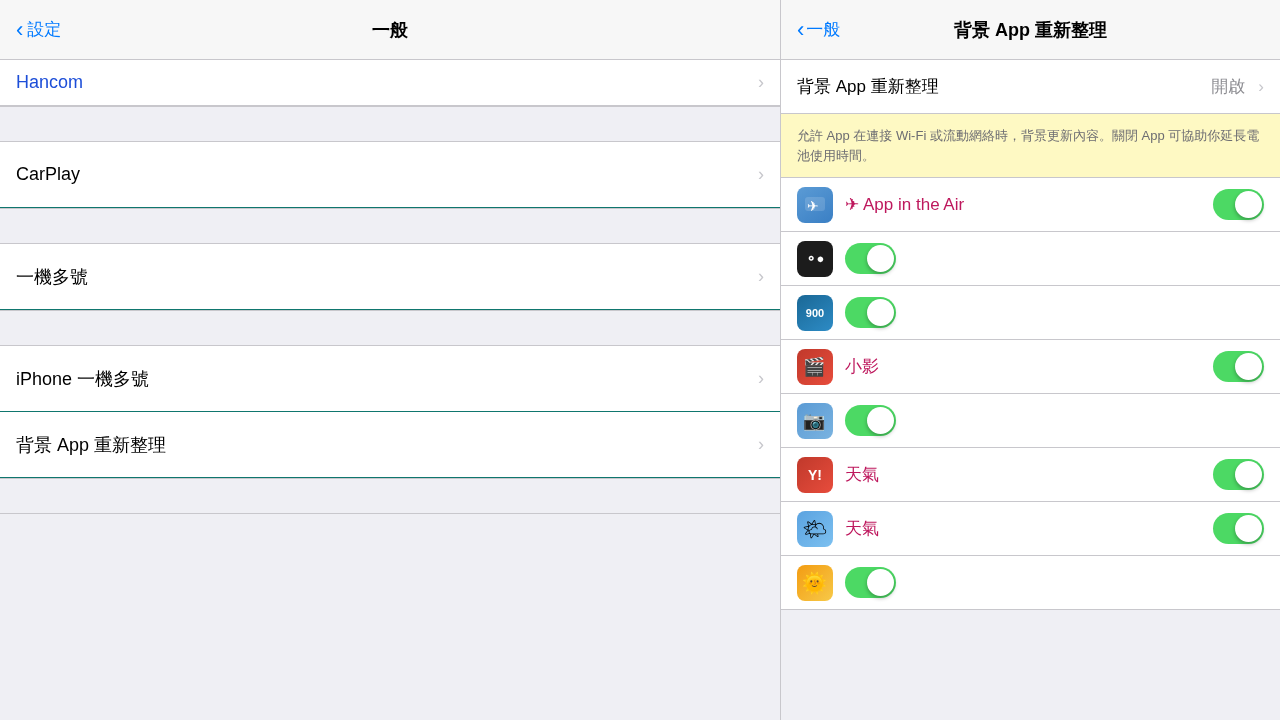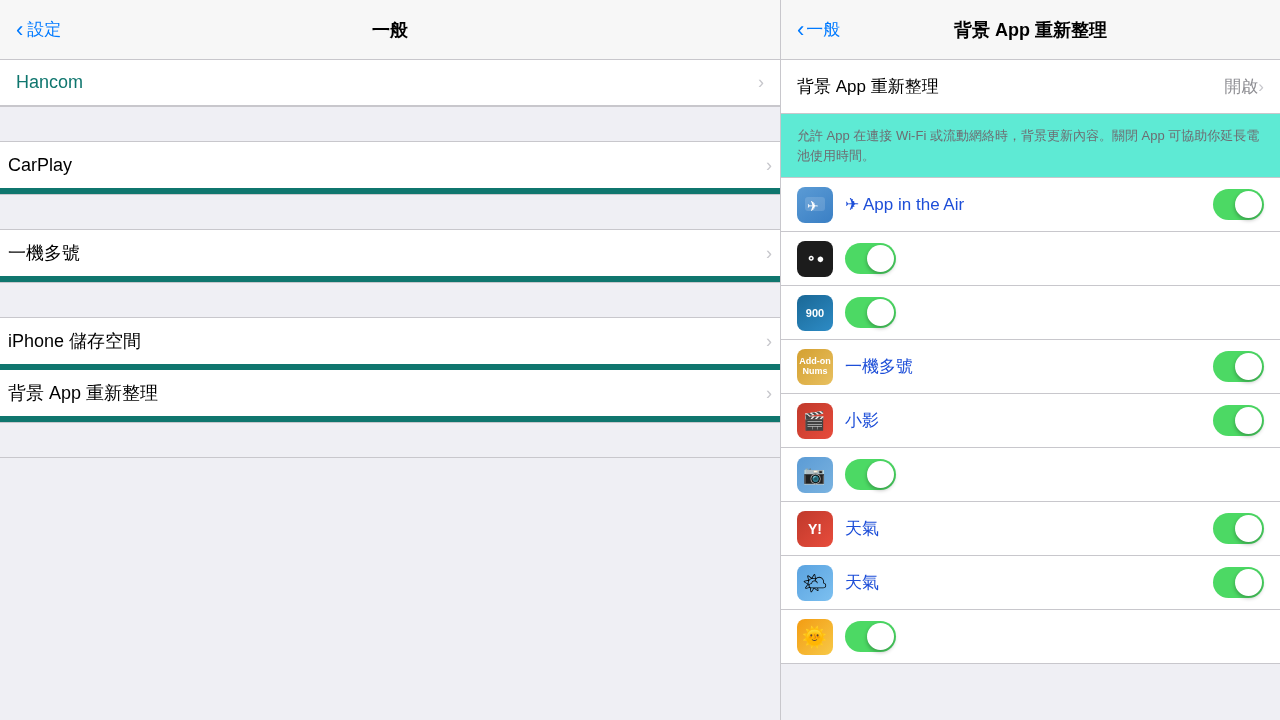--- a/index.html
+++ b/index.html
@@ -57,23 +57,23 @@
     .left-content {
       flex: 1;
       overflow-y: auto;
     }
 
     .list-item {
       background: #fff;
       display: flex;
       align-items: center;
       justify-content: space-between;
-      padding: 0 8px;
-      height: 52px;
-      border-bottom: 6px solid #0f766e;
+      padding: 0 16px;
+      height: 66px;
+      border-bottom: 1px solid #0f766e;
       cursor: pointer;
     }
 
     .list-item-label {
       font-size: 18px;
       color: #000;
     }
 
     .list-item-chevron {
       color: #c7c7cc;
@@ -93,21 +93,21 @@
       height: 46px;
       display: flex;
       align-items: center;
       justify-content: space-between;
       padding: 0 16px;
       border-bottom: 1px solid #c8c7cc;
     }
 
     .partial-label {
       font-size: 18px;
-      color: #0f766e;
+      color: #1d4ed8;
     }
 
     
     .right-panel {
       width: 500px;
       background: #efeff4;
       display: flex;
       flex-direction: column;
       height: 720px;
       border-left: 1px solid #c8c7cc;
@@ -163,28 +163,28 @@
     }
 
     .main-toggle-label {
       font-size: 17px;
       color: #000;
     }
 
     .main-toggle-right {
       display: flex;
       align-items: center;
-      gap: 0;
+      gap: 13px;
       color: #8e8e93;
       font-size: 17px;
     }
 
     
     .description-block {
-      background: #5eead4;
+      background: #fef9c3;
       padding: 12px 16px;
       border-bottom: 1px solid #c8c7cc;
     }
 
     .description-text {
       font-size: 13px;
       color: #6d6d72;
       line-height: 1.5;
     }
 
@@ -207,21 +207,21 @@
       display: flex;
       align-items: center;
       justify-content: center;
       font-size: 18px;
       overflow: hidden;
     }
 
     .app-name {
       flex: 1;
       font-size: 17px;
-      color: #1d4ed8;
+      color: #be185d;
     }
 
     
     .toggle {
       width: 51px;
       height: 31px;
       background: #4cd964;
       border-radius: 16px;
       position: relative;
       flex-shrink: 0;
@@ -307,21 +307,21 @@
     <div class="section-gap"></div>
 
     <div class="list-item">
       <span class="list-item-label">一機多號</span>
       <span class="list-item-chevron">›</span>
     </div>
 
     <div class="section-gap"></div>
 
     <div class="list-item">
-      <span class="list-item-label">iPhone 儲存空間</span>
+      <span class="list-item-label">iPhone 一機多號</span>
       <span class="list-item-chevron">›</span>
     </div>
 
     <div class="list-item">
       <span class="list-item-label">背景 App 重新整理</span>
       <span class="list-item-chevron">›</span>
     </div>
 
     <div class="section-gap"></div>
   </div>
@@ -368,27 +368,20 @@
       <div class="toggle"></div>
     </div>
 
     <div class="app-row">
       <div class="app-icon icon-500px">
         <span style="color:#fff; font-size:11px; font-weight:700;">900</span>
       </div>
       <div class="toggle"></div>
     </div>
 
-    <div class="app-row">
-      <div class="app-icon icon-yiji" style="background: linear-gradient(135deg,#d4a030,#e8c060);">
-        <span style="color:#fff; font-size:9px; font-weight:700; text-align:center; line-height:1.1;">Add-on<br>Nums</span>
-      </div>
-      <span class="app-name">一機多號</span>
-      <div class="toggle"></div>
-    </div>
 
     <div class="app-row">
       <div class="app-icon icon-xiaoying" style="background: linear-gradient(135deg,#c0392b,#e74c3c);">
         <span style="color:#fff; font-size:18px;">🎬</span>
       </div>
       <span class="app-name">小影</span>
       <div class="toggle"></div>
     </div>
 
     <div class="app-row">

